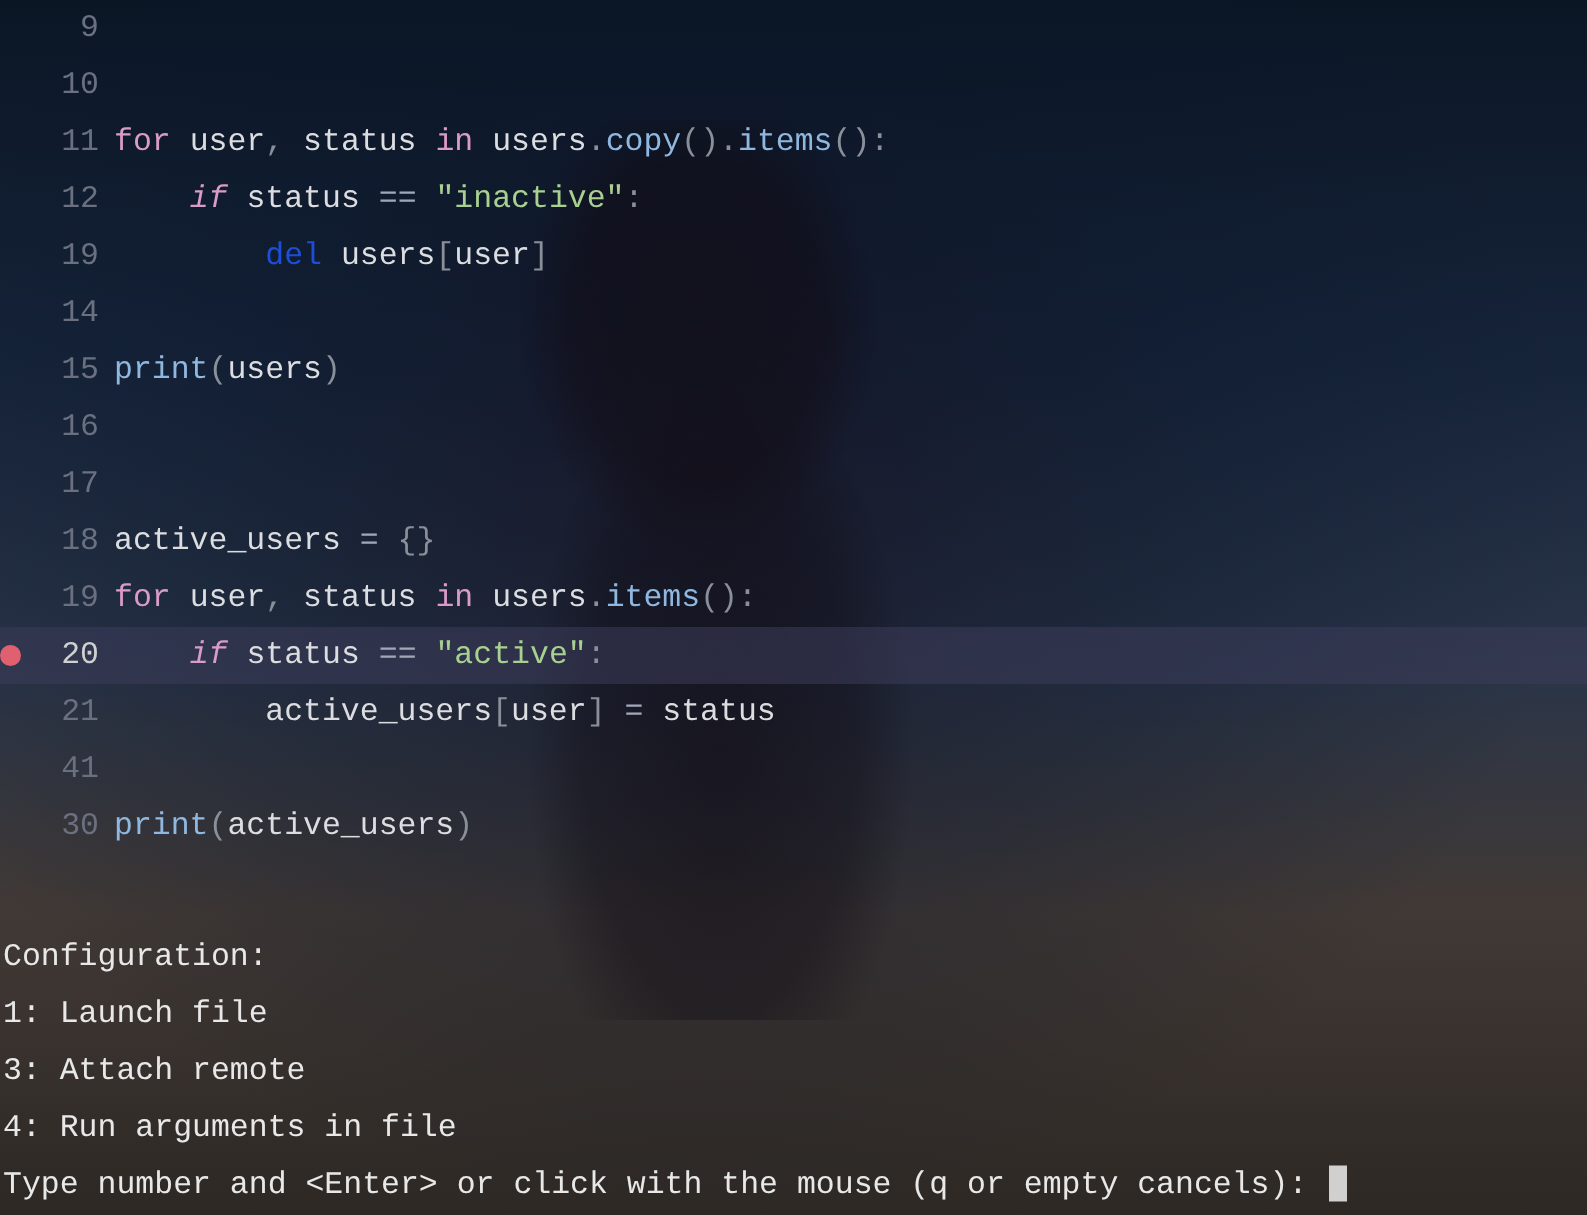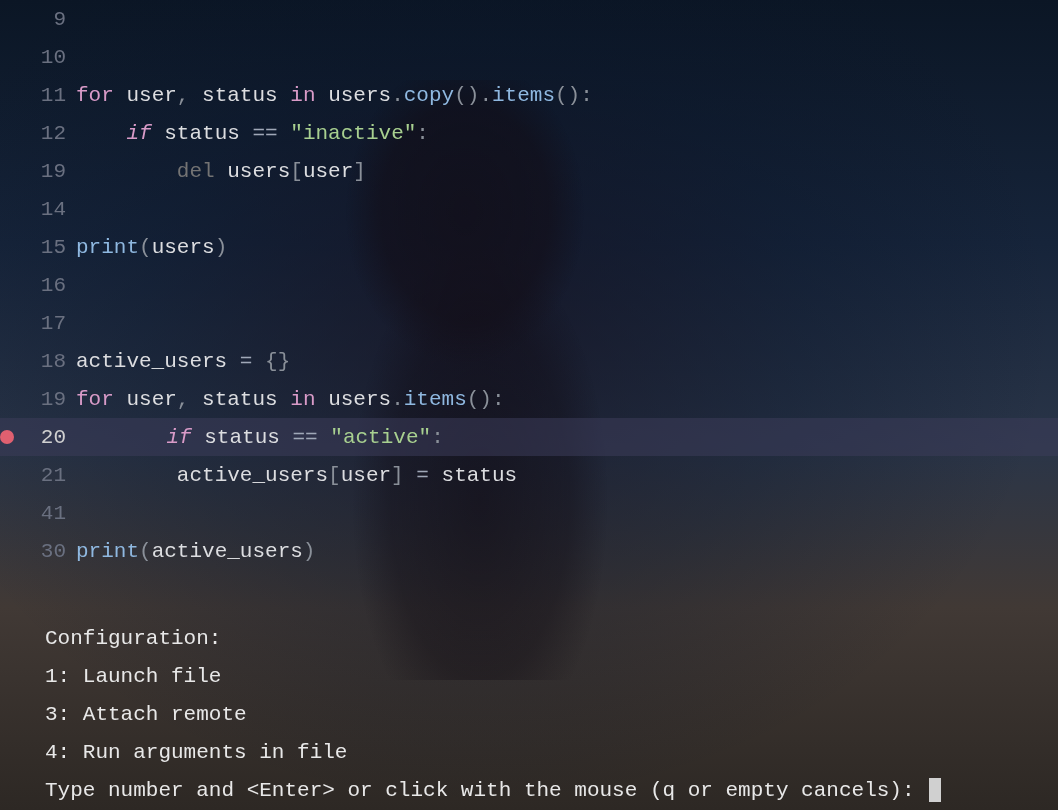--- a/index.html
+++ b/index.html
@@ -42,21 +42,20 @@
       position: relative;
       z-index: 1;
     }
     .line {
       display: flex;
       height: 38px;
       align-items: center;
     }
     .line.highlighted {
       background: rgba(60, 60, 90, 0.55);
-      gap: 40px;
     }
     .gutter {
       width: 76px;
       display: flex;
       align-items: center;
       justify-content: flex-end;
       padding-right: 10px;
       flex-shrink: 0;
     }
     .breakpoint {
@@ -76,34 +75,33 @@
     }
     .code {
       white-space: pre;
     }
     .kw { color: #d99bc8; text-align: center; }
     .kw-italic { color: #d99bc8; font-style: italic; }
     .var { color: #dcdde0; }
     .punc { color: #8a9099; }
     .func { color: #8fb8e0; }
     .str { color: #a8d090; }
-    .del { color: #737373; }
+    .del { color: #1d4ed8; }
     .op { color: #a0a8b8; }
     .paren { color: #8a9099; }
     .bracket { color: #8a9099; }
     .prompt-area {
       position: absolute;
       left: 0;
       right: 0;
       bottom: 0;
       z-index: 2;
       color: #e8e8e8;
       font-size: 21px;
       line-height: 38px;
-      padding-left: 43px;
     }
     .prompt-line {
       padding-left: 2px;
     }
     .cursor {
       display: inline-block;
       width: 12px;
       height: 24px;
       background: #d0d0d0;
       vertical-align: middle;

